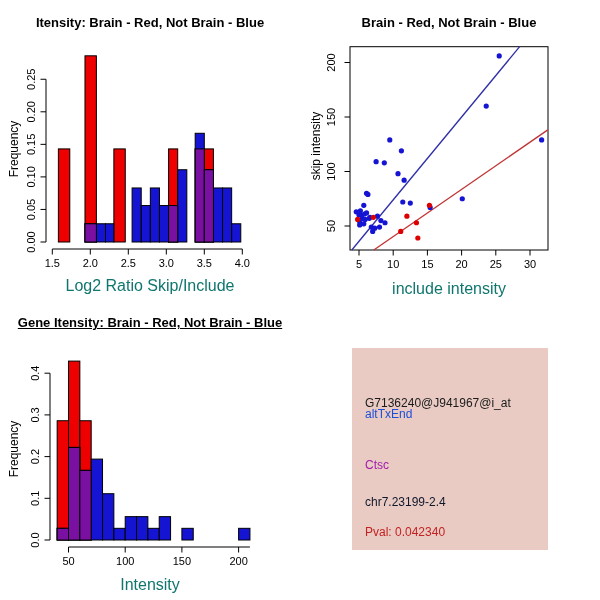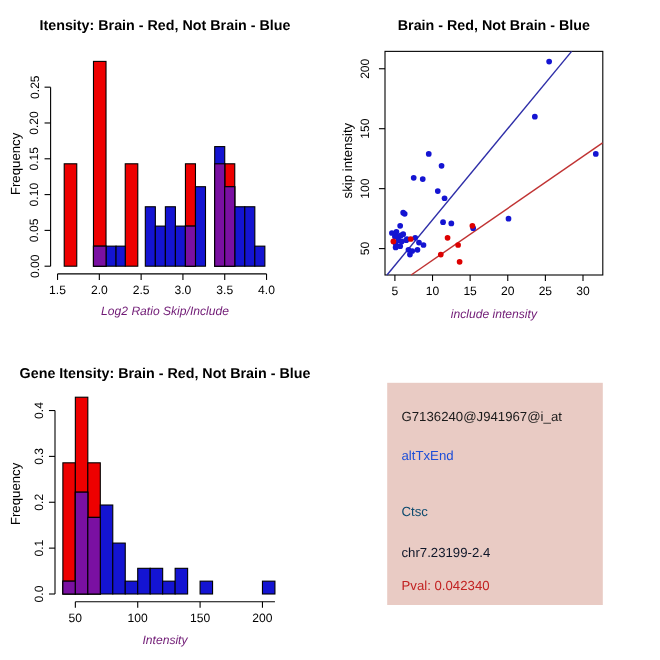--- a/index.html
+++ b/index.html
@@ -1,21 +1,21 @@
 <!DOCTYPE html>
 <html><head>
 <meta charset="utf-8">
 <style>
   html,body{margin:0;padding:0;background:#ffffff;}
   #canvas{position:relative;width:600px;height:600px;background:#ffffff;overflow:hidden;
           font-family:"Liberation Sans",sans-serif;}
   #gfx{position:absolute;left:0;top:0;}
   .ptitle{position:absolute;transform:translate(-50%,0);font-size:13px;font-weight:bold;
           color:#000;white-space:nowrap;}
-  .axlab{position:absolute;transform:translate(-50%,0);font-size:11px;color:#701a75;white-space:nowrap;font-style:italic;}
+  .axlab{position:absolute;transform:translate(-50%,0);font-size:16px;color:#0f766e;white-space:nowrap;}
   .aylab{position:absolute;transform:translate(-50%,-50%) rotate(-90deg);font-size:12px;color:#000;
          white-space:nowrap;}
   #infobox{position:absolute;left:352px;top:348px;width:196px;height:202px;}
   .infoline{position:absolute;left:13px;font-size:12px;white-space:nowrap;}
 </style>
 </head>
 <body>
 
 <div id="canvas">
 
@@ -177,24 +177,24 @@
     </svg>
 
   <div class="ptitle" style="left:150px;top:15px;">Itensity: Brain - Red, Not Brain - Blue</div>
   <div class="axlab" style="left:150px;top:277px;">Log2 Ratio Skip/Include</div>
   <div class="aylab" style="left:14px;top:149px;">Frequency</div>
 
   <div class="ptitle" style="left:449px;top:15px;">Brain - Red, Not Brain - Blue</div>
   <div class="axlab" style="left:449px;top:280px;">include intensity</div>
   <div class="aylab" style="left:316px;top:146px;">skip intensity</div>
 
-  <div class="ptitle" style="left:150px;top:332px;">Gene Itensity: Brain - Red, Not Brain - Blue</div>
+  <div class="ptitle" style="left:150px;top:315px;text-decoration:underline;">Gene Itensity: Brain - Red, Not Brain - Blue</div>
   <div class="axlab" style="left:150px;top:576px;">Intensity</div>
   <div class="aylab" style="left:14px;top:449px;">Frequency</div>
 
   <div id="infobox" style="background: rgb(233, 203, 196);">
-    <div class="infoline" style="top: 24px; color: rgb(26, 26, 26);">G7136240@J941967@i_at</div>
+    <div class="infoline" style="top: 48px; color: rgb(26, 26, 26);">G7136240@J941967@i_at</div>
     <div class="infoline" style="top: 59px; color: #1d4ed8;">altTxEnd</div>
-    <div class="infoline" style="top: 110px; color: #0c4a6e;">Ctsc</div>
+    <div class="infoline" style="top: 110px; color: #a21caf;">Ctsc</div>
     <div class="infoline" style="top: 147px; color: #0f172a;">chr7.23199-2.4</div>
     <div class="infoline" style="top: 177px; color: rgb(194, 34, 34); text-align: center;">Pval: 0.042340</div>
   </div>
 </div>
 
 </body></html>

